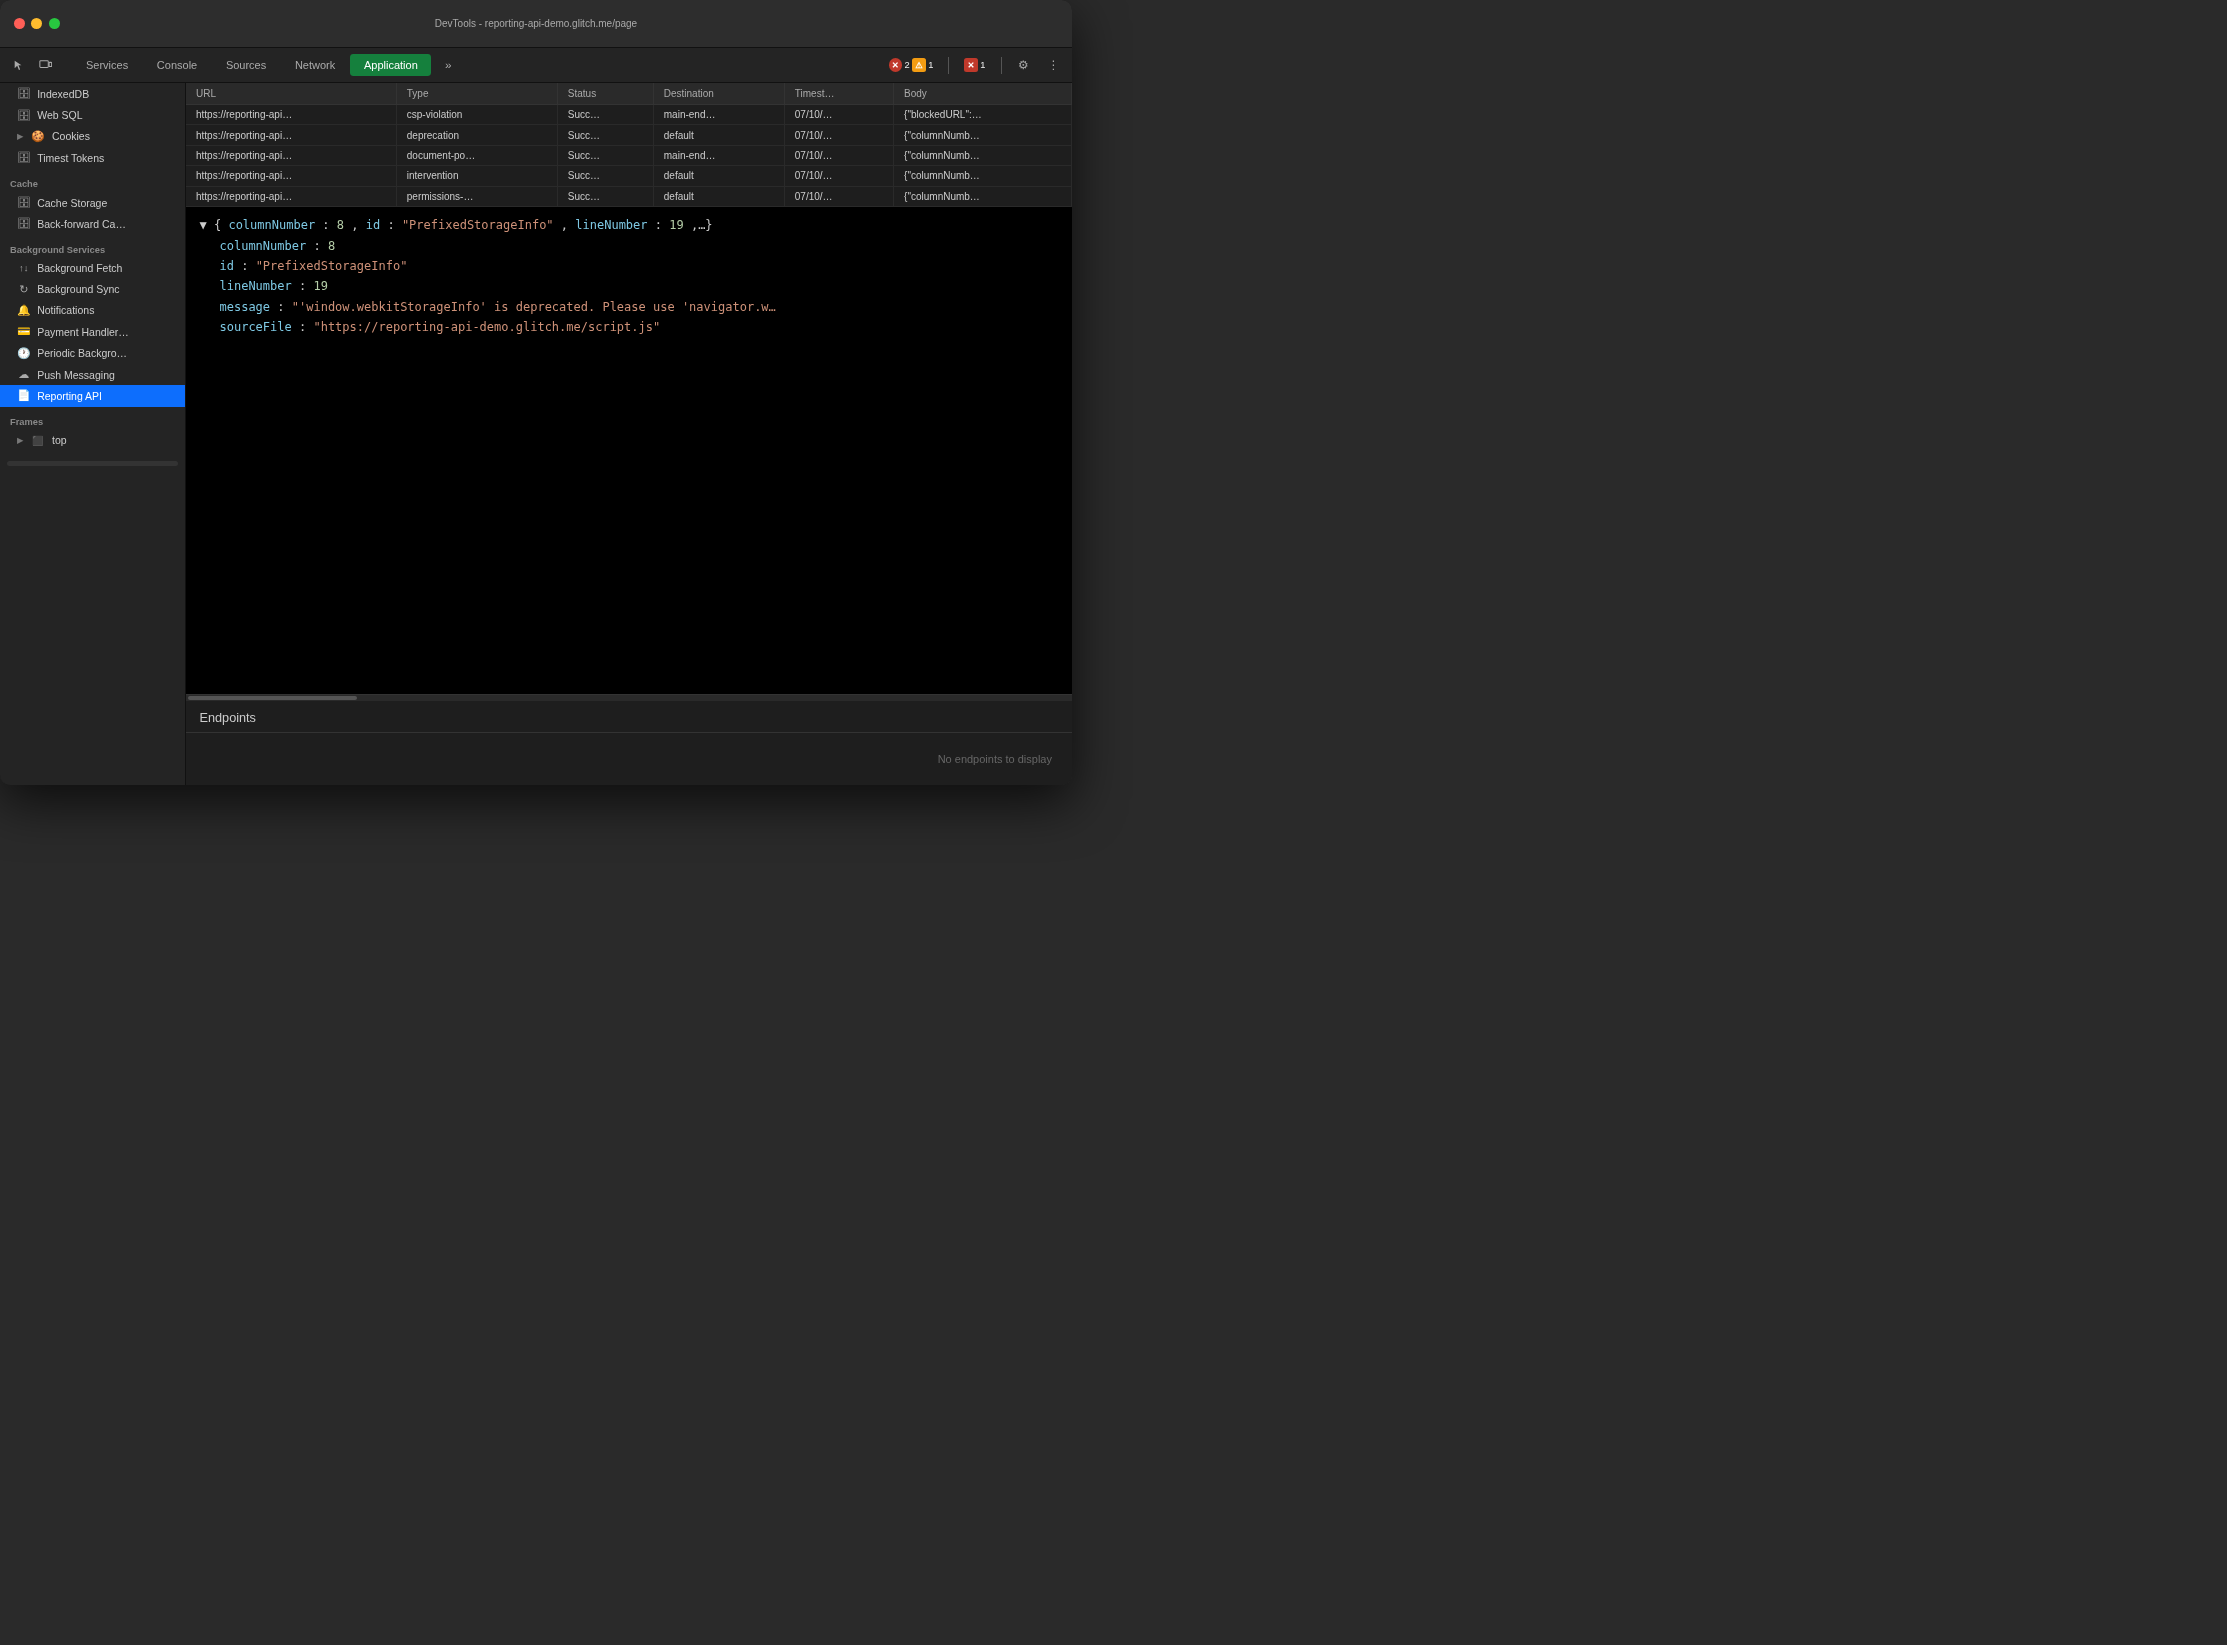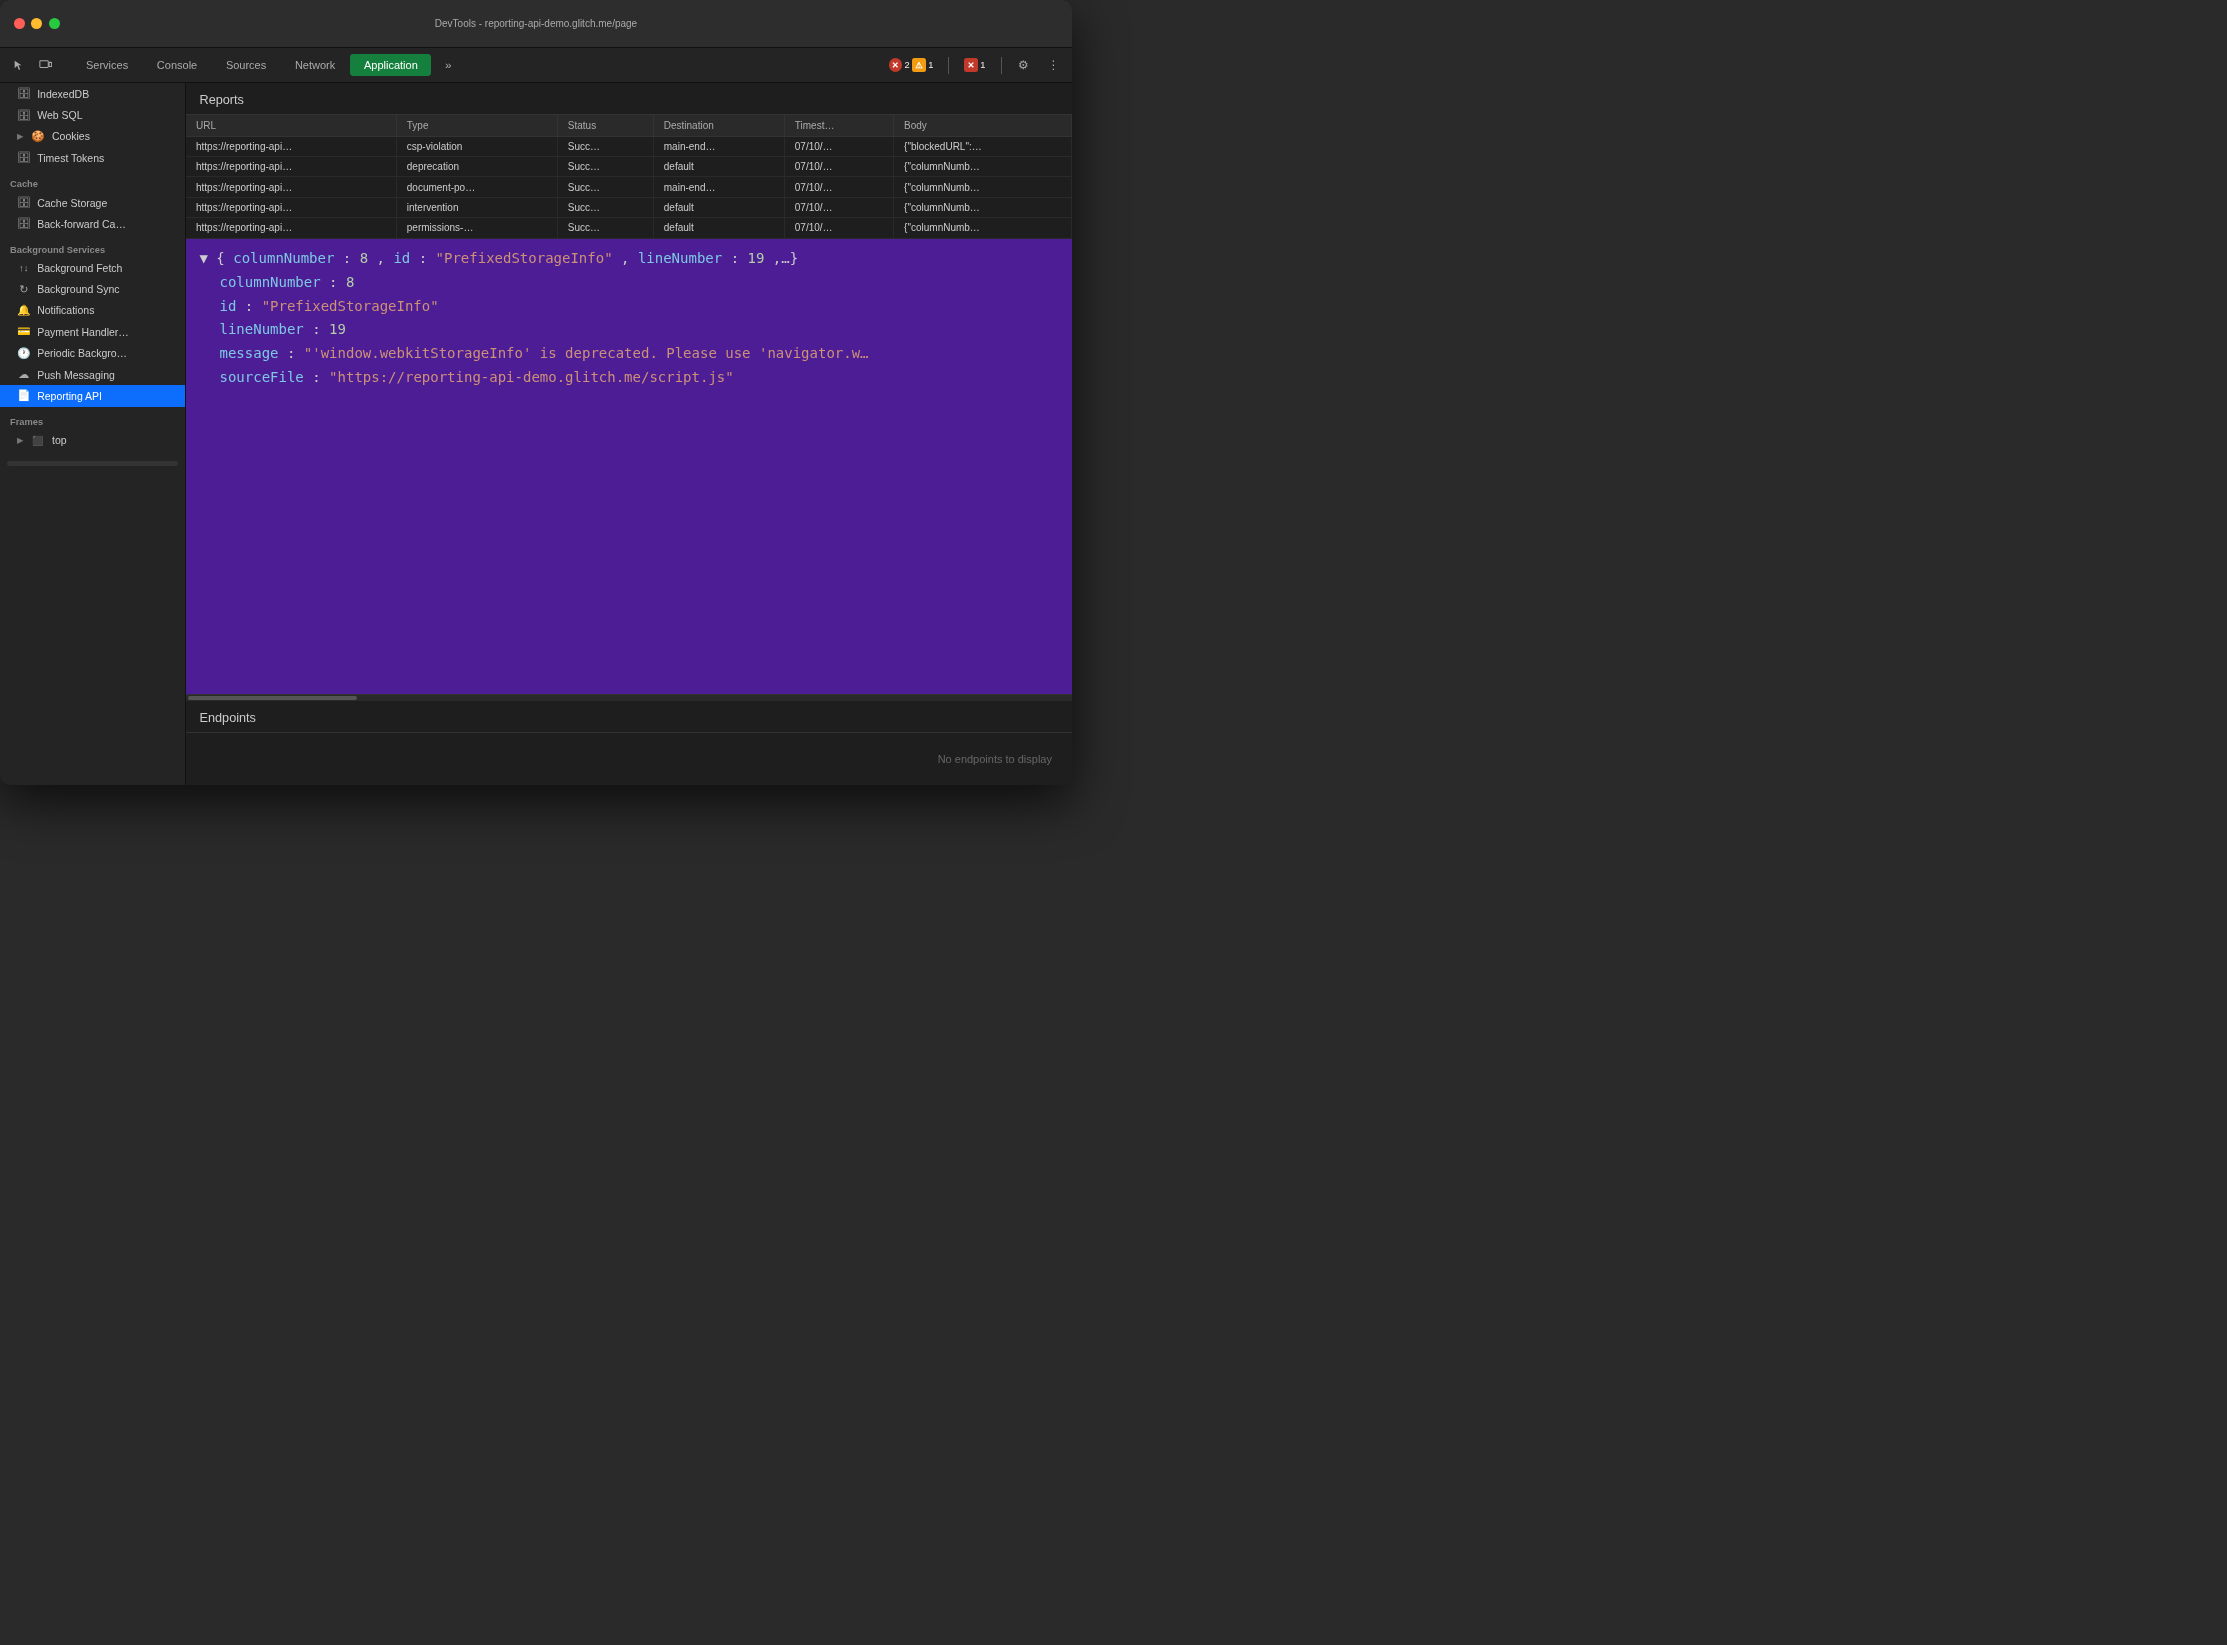--- a/index.html
+++ b/index.html
@@ -208,24 +208,24 @@
       text-overflow: ellipsis;
       max-width: 169px;
     }
     .table-wrap {
       overflow-x: auto;
     }
     .table-wrap::-webkit-scrollbar { height: 5px; }
     .table-wrap::-webkit-scrollbar-thumb { background: #555; border-radius: 2.5px; }
     
     .json-preview {
-      background: #4c1d95;
+      background: #000000;
       padding: 8.4px 13.5px;
       font-family: 'Menlo', 'Monaco', monospace;
-      font-size: 14px;
+      font-size: 12px;
       flex: 1;
       overflow: auto;
       border-bottom: 0.8px solid #333;
     }
     .json-preview::-webkit-scrollbar { width: 5px; height: 5px; }
     .json-preview::-webkit-scrollbar-thumb { background: #555; border-radius: 2.5px; }
     .json-key { color: #7ec8e3; }
     .json-val-num { color: #b5cea8; }
     .json-val-str { color: #ce9178; }
     .json-punctuation { color: #ccc; }
@@ -381,21 +381,20 @@
         <span class="si-icon" style="font-size:9.3px;">⬛</span>
         <span>top</span>
       </div>
 
       <div style="height: 6.7px;"></div>
       <div class="sidebar-bottom-scrollbar"></div>
     </div>
 
     <div class="main-panel">
 
-      <div class="panel-section-title">Reports</div>
 
       <div class="table-wrap">
         <table class="reports-table">
           <thead>
             <tr>
               <th>URL</th>
               <th>Type</th>
               <th>Status</th>
               <th>Destination</th>
               <th>Timest…</th>

